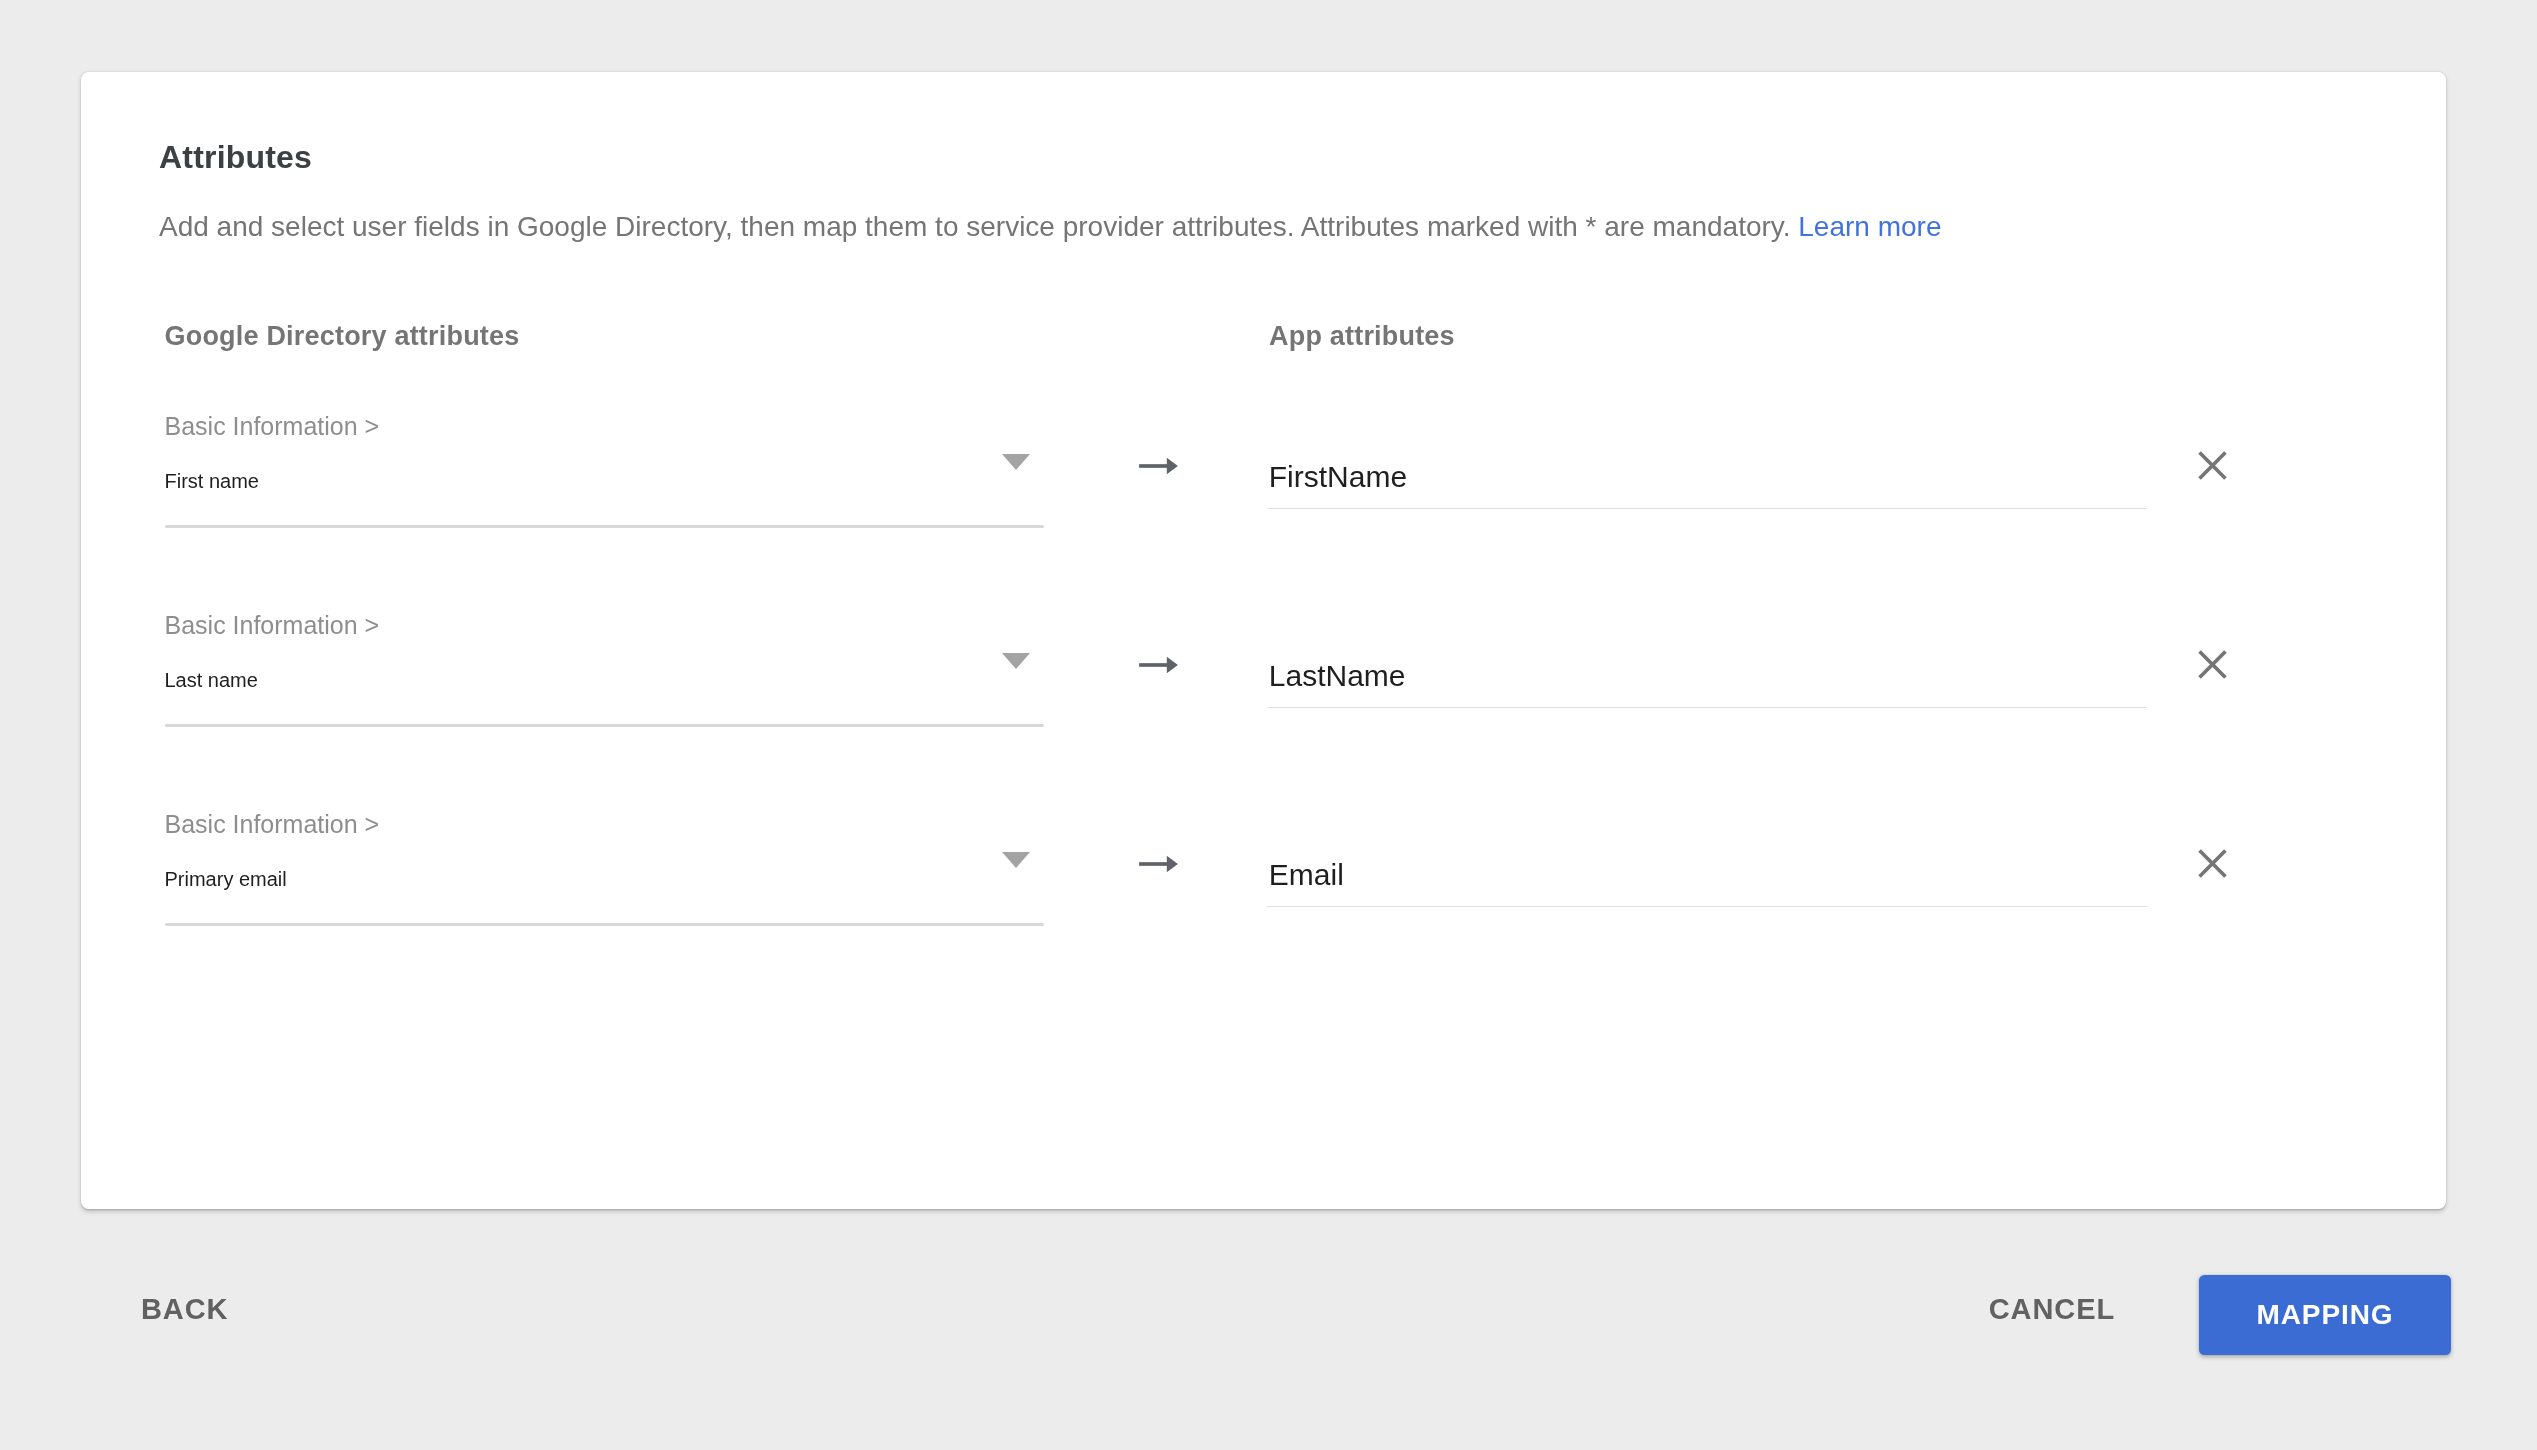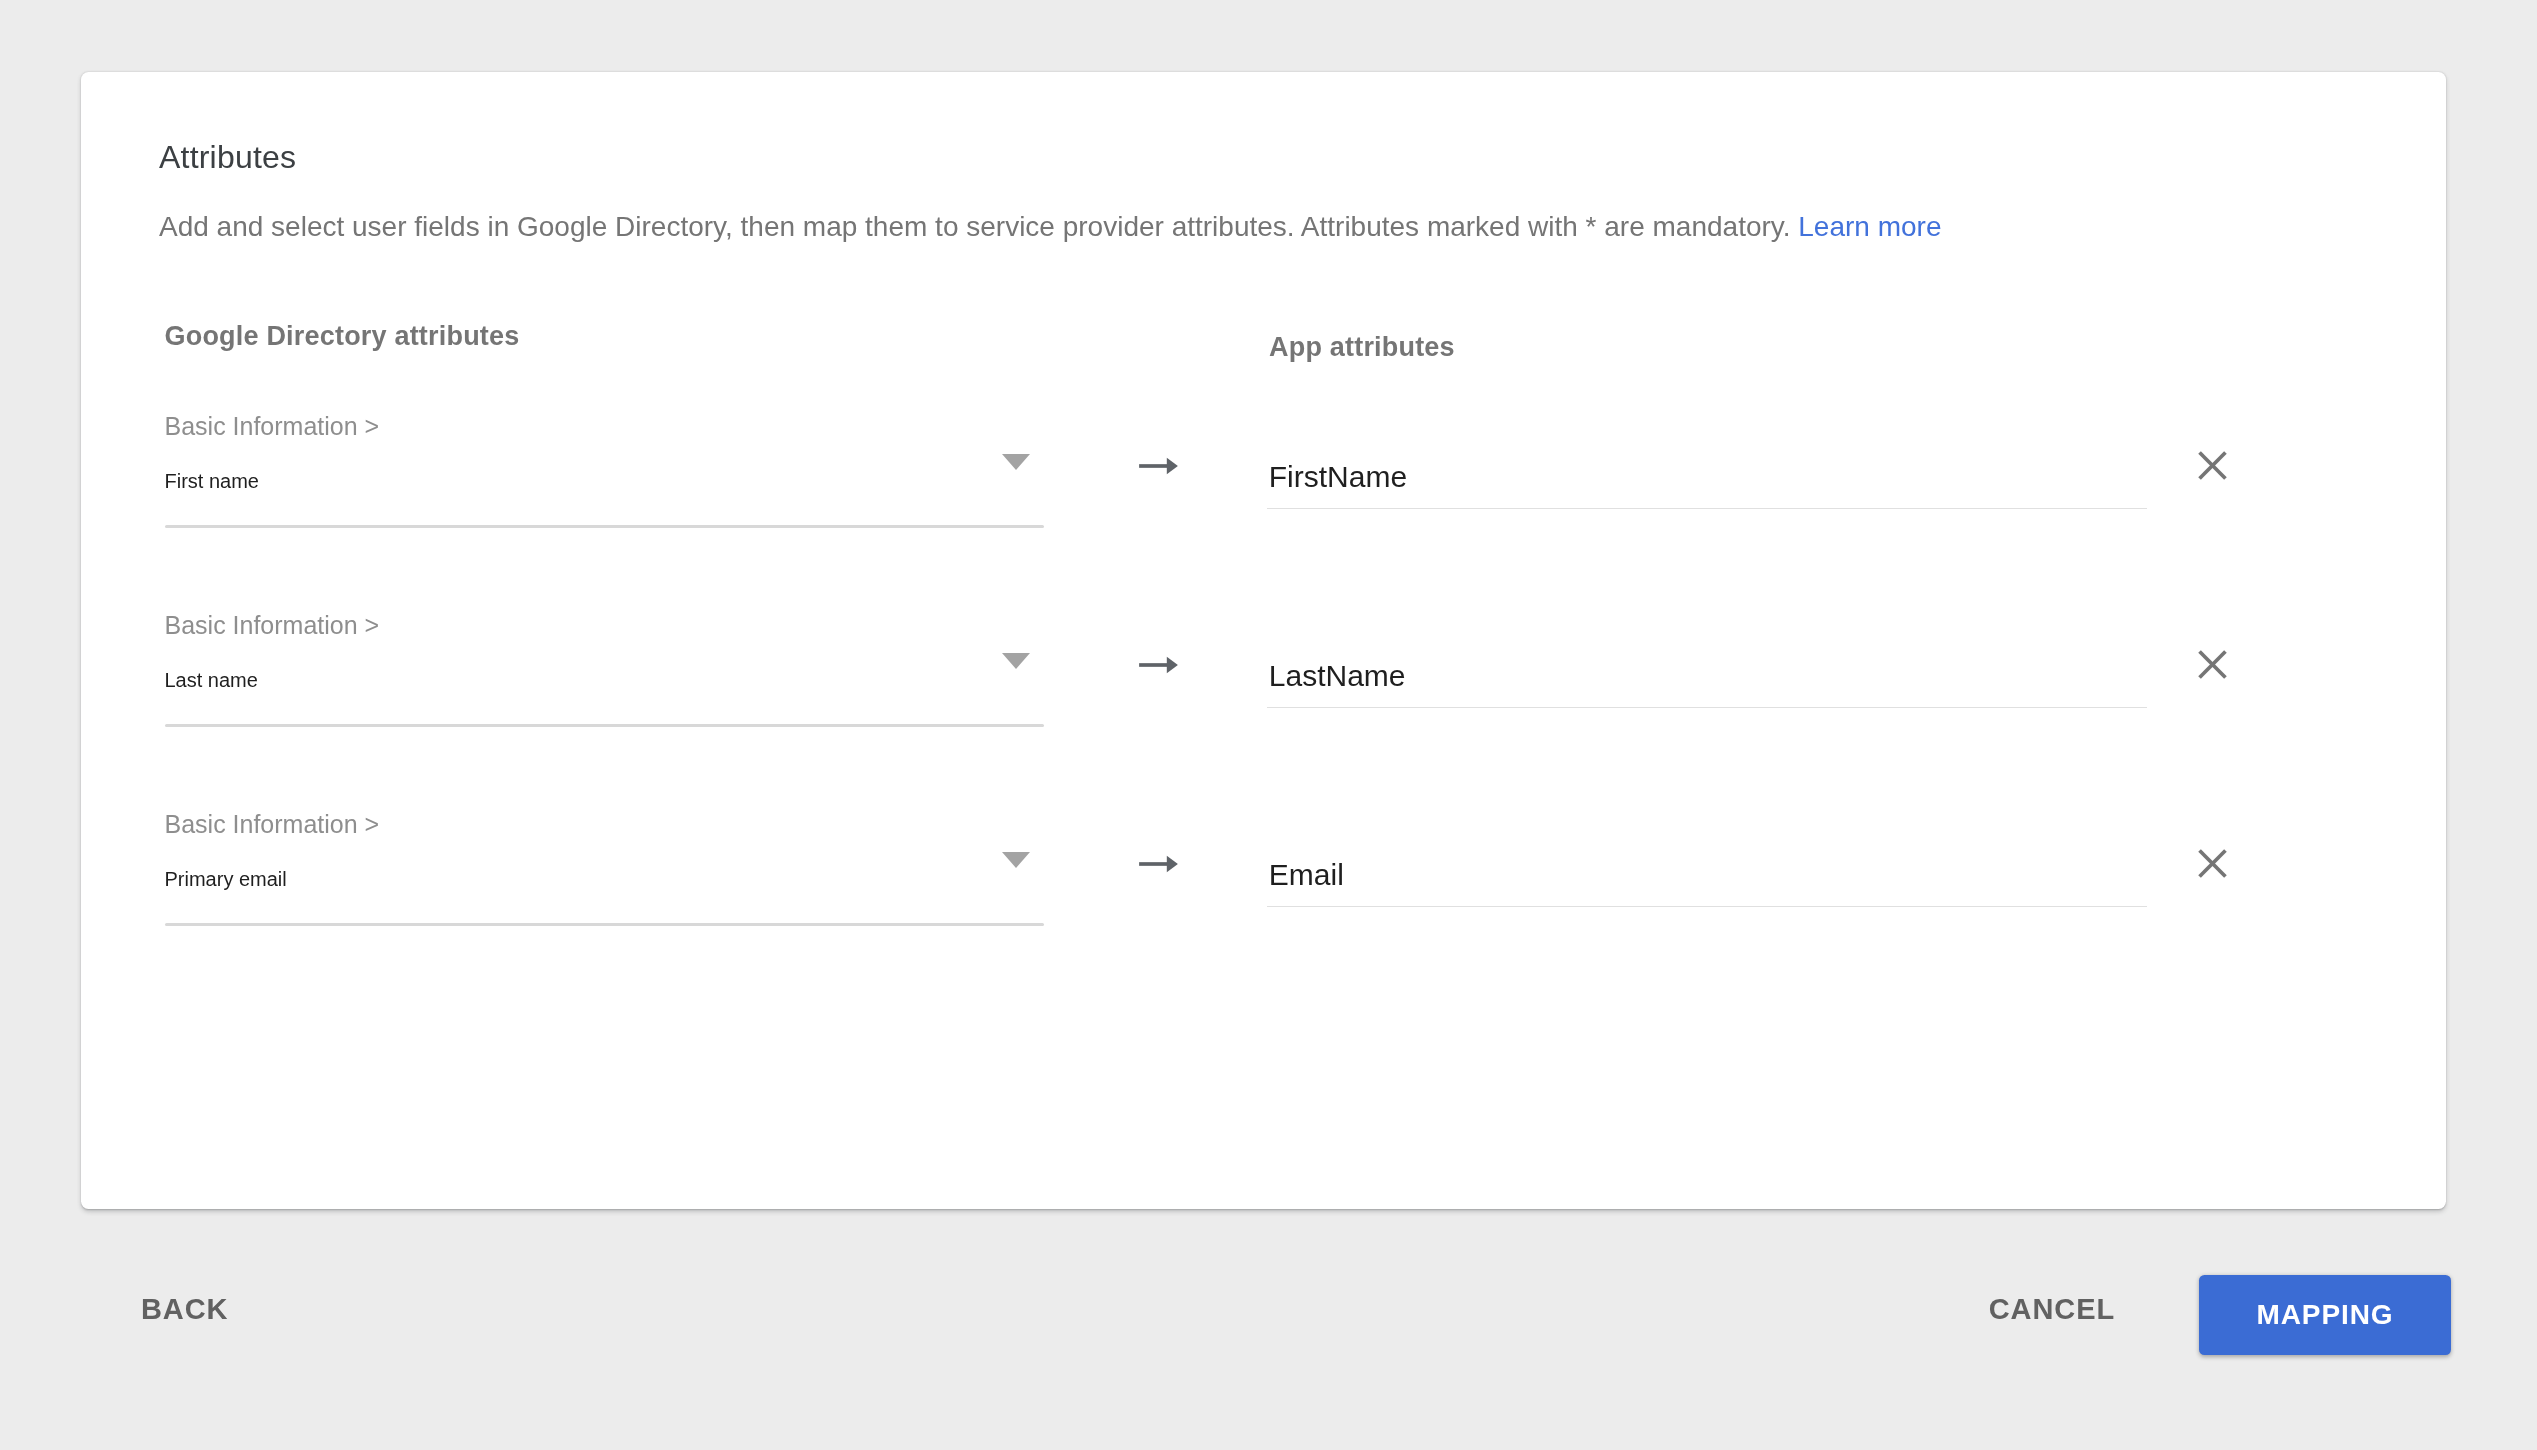--- a/index.html
+++ b/index.html
@@ -14,34 +14,34 @@
     font-family:"Liberation Sans","DejaVu Sans",sans-serif;
     position:relative;
   }
   .card{
     position:absolute; left:81px; top:72px; width:2365px; height:1137px;
     background:var(--card); border-radius:7.4px;
     box-shadow:0 0.9px 1.8px rgba(0,0,0,.18), 0 2.8px 4.6px rgba(60,64,67,.22);
     padding:65px 78px 0 78px;
   }
   .page-title{
-    font-size:32px; font-weight:normal; color:var(--title-text); line-height:41px;
+    font-size:32px; font-weight:bold; color:var(--title-text); line-height:41px;
     letter-spacing:0.2px;
   }
   .description{
     margin-top:30px; font-size:28px; color:var(--body-text); line-height:37px; white-space:nowrap;
   }
   .learn-more{ color:var(--link-blue); text-decoration:none; cursor:pointer; }
   .col-headers{ position:relative; margin-top:76px; height:33px;text-align:right; }
   .col-header{
     position:absolute; top:0; font-size:27px; font-weight:bold; color:var(--body-text);
     letter-spacing:0.2px;
   }
   .col-header.left{ left:5.5px; }
-  .col-header.right{ left:1110px;margin-top:11px; }
+  .col-header.right{ left:1110px; }
   .rows{ margin-top:57px; }
   .mapping-row{ position:relative; height:116px; margin-bottom:83px; }
   .row-category{
     position:absolute; left:5.5px; top:0; font-size:25px; color:var(--label-gray); line-height:31px;
   }
   .dir-select{
     position:absolute; left:5.5px; top:37px; width:879px; height:80px; cursor:pointer;
   }
   .dir-value{
     position:absolute; left:0; top:15px; font-size:20px; color:var(--value-text); line-height:37px;

